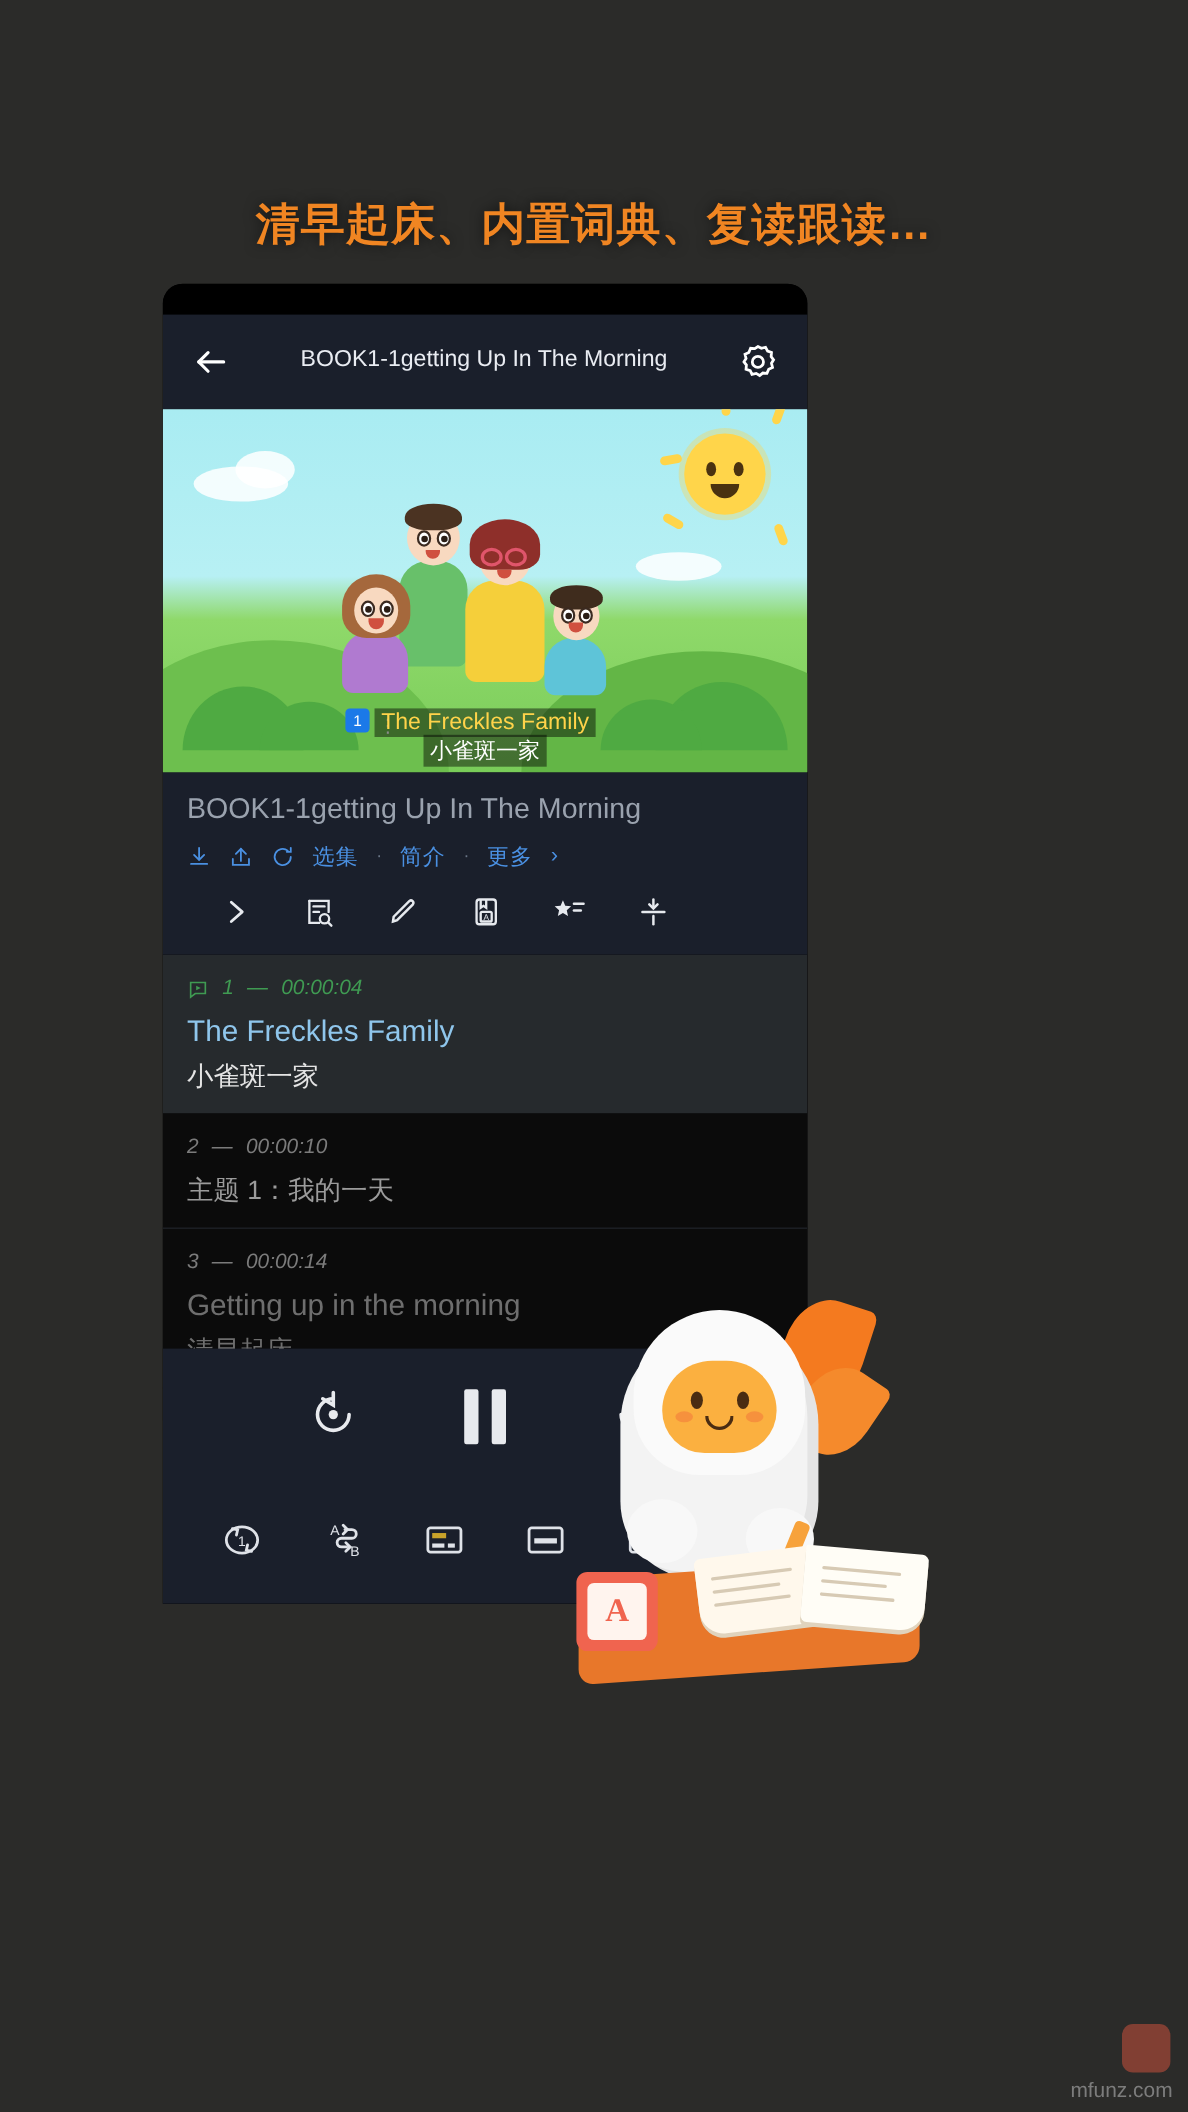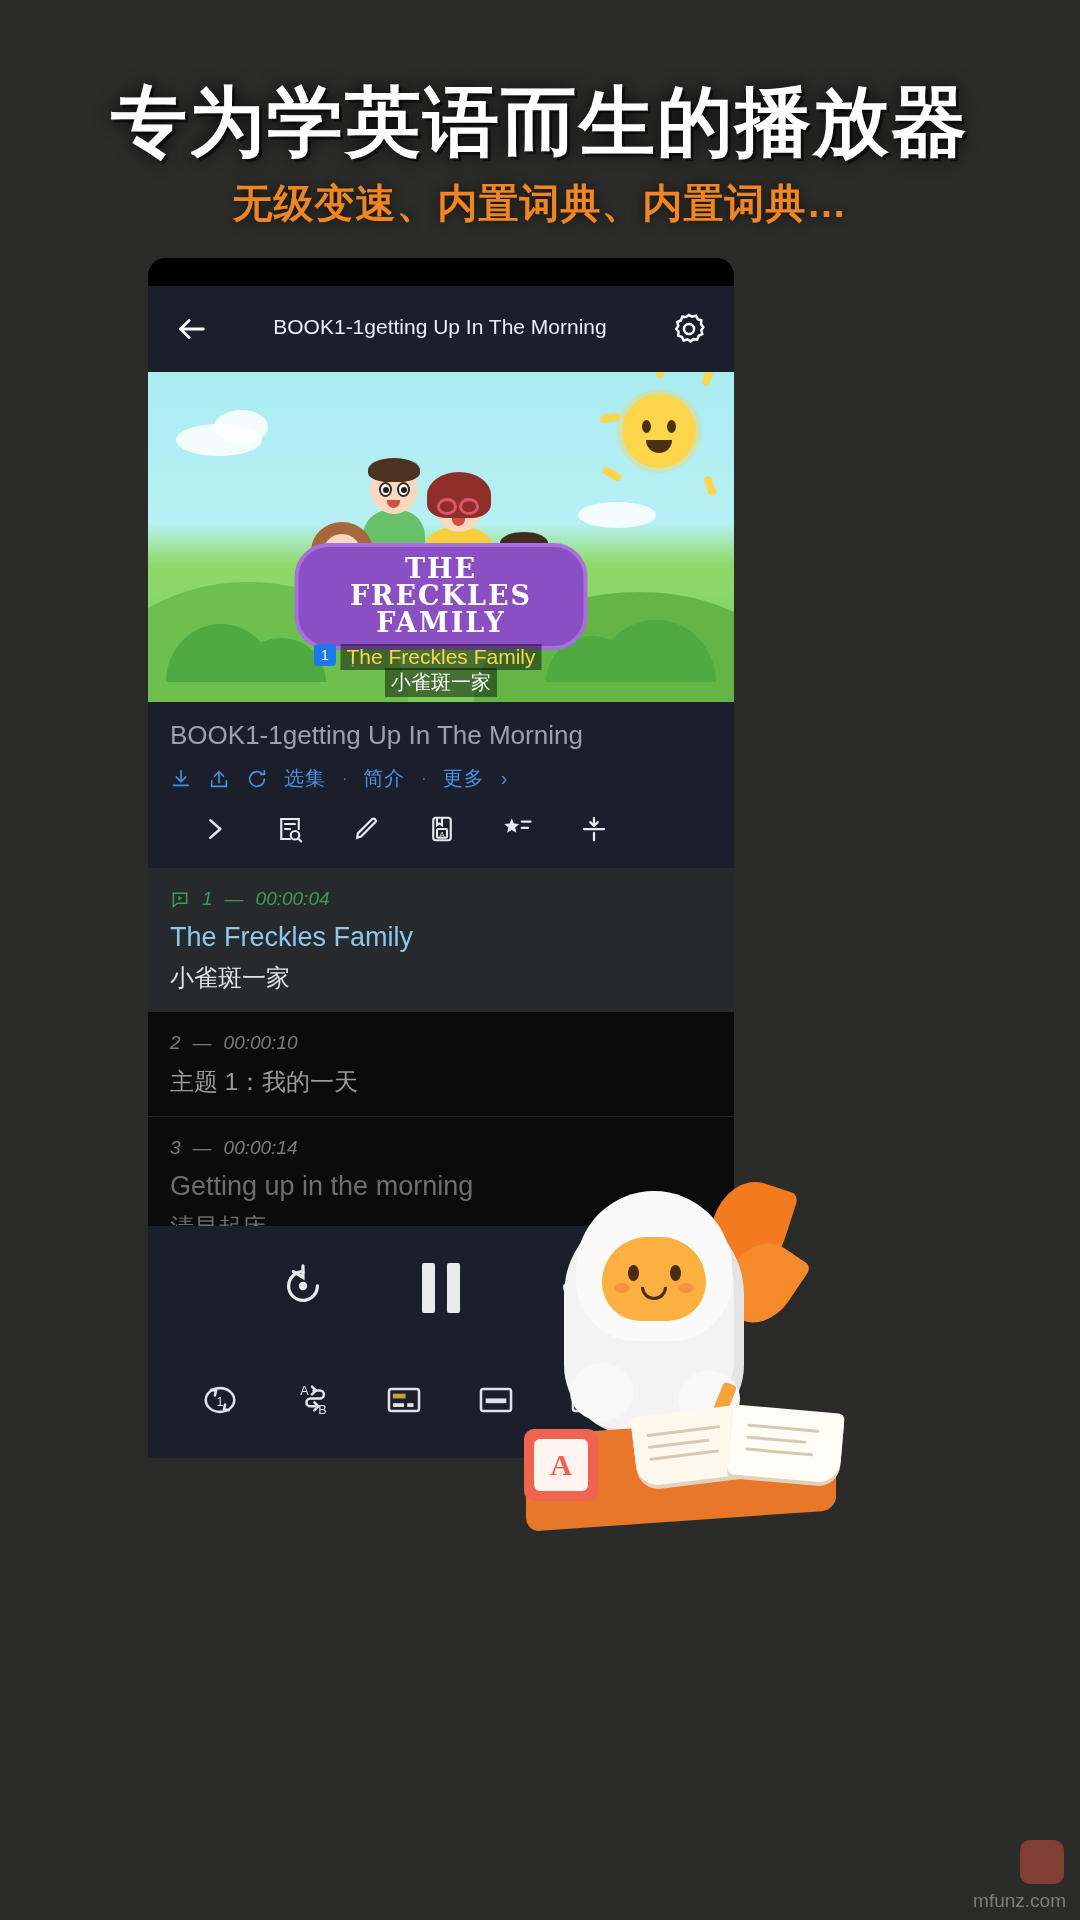--- a/index.html
+++ b/index.html
@@ -161,22 +161,21 @@
   .pencil::after { content:""; position:absolute; bottom:-13px; left:0; border-left: 7px solid transparent; border-right: 7px solid transparent; border-top: 14px solid #ffe0b0; }
   .hand { position: absolute; background: #f8f8f8; border-radius: 50%; }
   .watermark { position: absolute; right: 14px; bottom: 8px; color: #8b8b8b; font-size: 19px; opacity: .85; }
   .wm-logo { position: absolute; right: 16px; bottom: 36px; width: 44px; height: 44px; border-radius: 10px; background: rgba(200,80,60,.55); }
 </style>
 </head>
 <body>
 
 <div class="page">
 
-  <div class="promo-title">专为学英语而生的播放器</div>
-  <div class="promo-sub">无级变速、内置词典、内置词典…</div>
+  <div class="promo-sub">清早起床、内置词典、复读跟读…</div>
 
   <div class="phone">
     <div class="phone-notch"></div>
 
     <div class="player-header">
       <div class="back-btn">
         <svg viewBox="0 0 24 24" fill="none" stroke="#ffffff" stroke-width="2" stroke-linecap="round" stroke-linejoin="round">
           <line x1="20" y1="12" x2="4" y2="12"></line>
             <polyline points="10,6 4,12 10,18"></polyline>
         </svg>
@@ -263,24 +262,20 @@
           <div class="eye" style="left:23px;top:24px;">
               <div class="pupil"></div>
             </div>
           <div class="eye" style="left:39px;top:24px;">
               <div class="pupil"></div>
             </div>
           <div class="mouth" style="left:30px;top:38px;width:13px;height:9px;"></div>
         </div>
       </div>
 
-      <div class="title-plate">
-        <div class="l1">THE FRECKLES</div>
-        <div class="l2">FAMILY</div>
-      </div>
 
       <div class="sub-badge">1</div>
       <div class="sub-dots">⋮</div>
       <div class="sub-en">The Freckles Family</div>
       <div class="sub-zh">小雀斑一家</div>
     </div>
 
     <div class="meta">
       <div class="meta-title">BOOK1-1getting Up In The Morning</div>
       <div class="meta-links">

